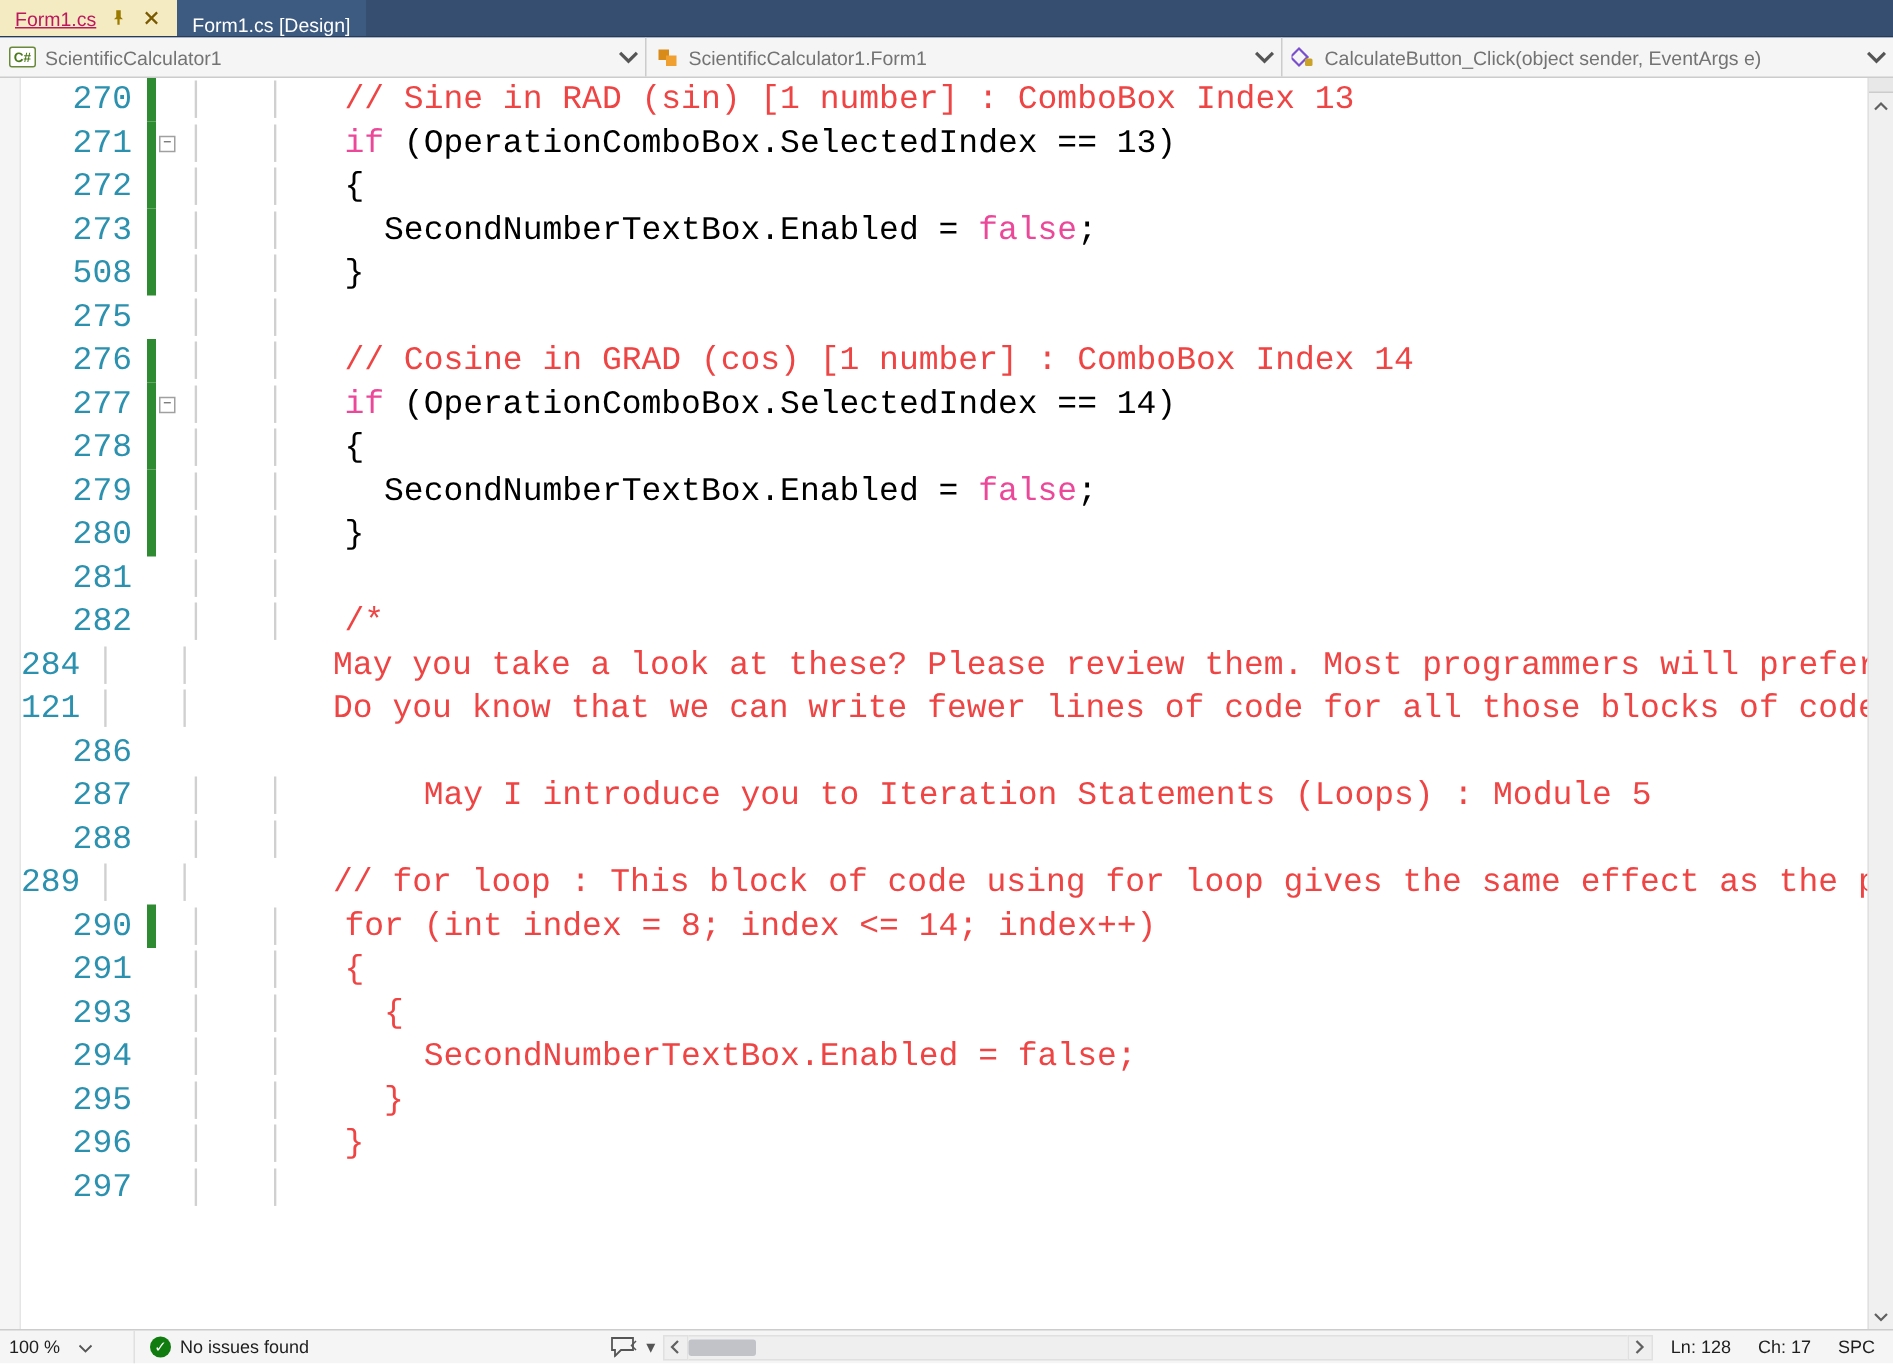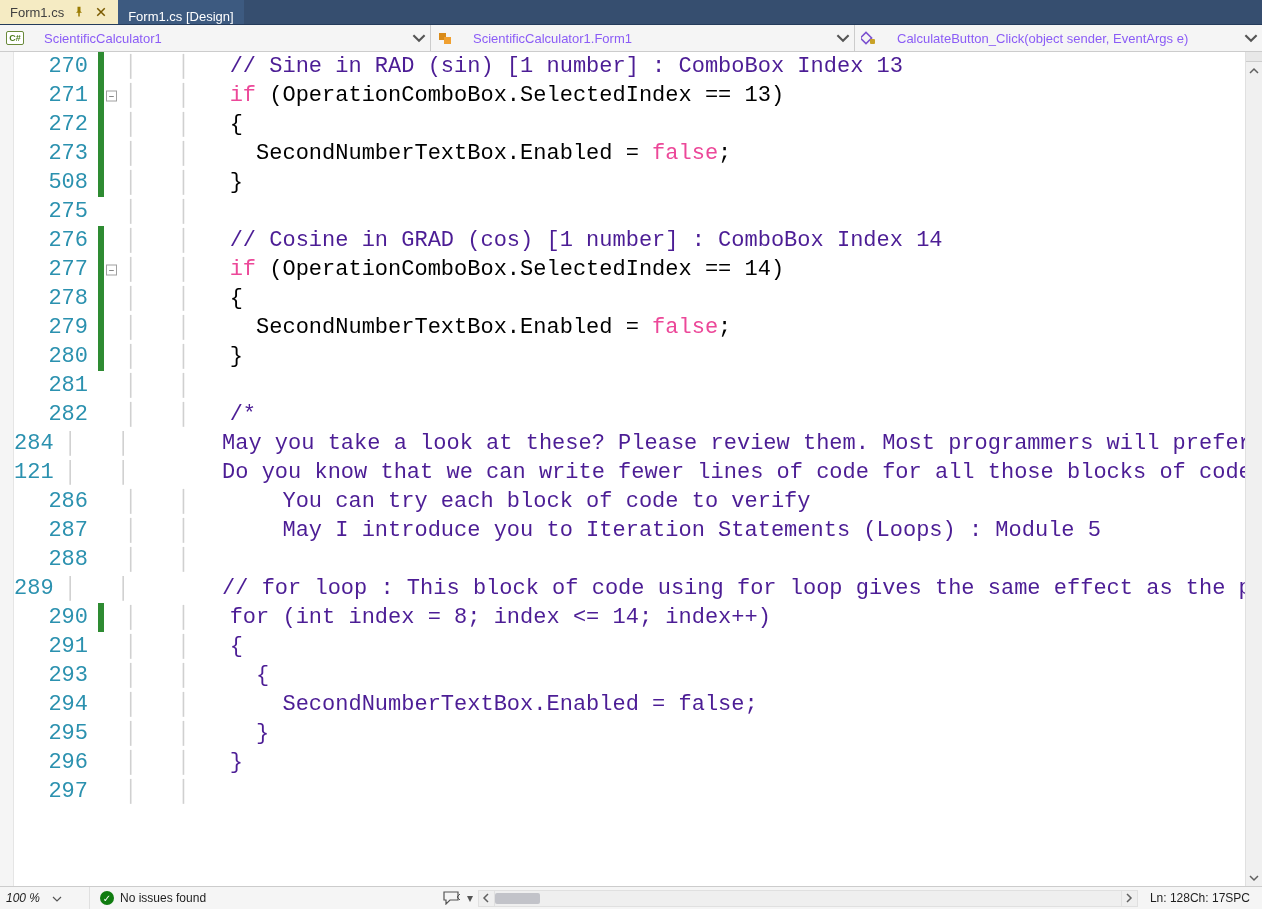--- a/index.html
+++ b/index.html
@@ -3,70 +3,70 @@
 <meta charset="utf-8">
 <style>
   * { box-sizing: border-box; margin: 0; padding: 0; }
   html, body { height: 100%; font-family: "Segoe UI", Arial, sans-serif; font-size: 13px; overflow: hidden; background: #fff; }
   .app { display: flex; flex-direction: column; height: 909px; width: 1262px; }
 
   
   .tabbar { height: 25px; background: #364E6F; display: flex; align-items: stretch; border-bottom: 1px solid #243b5b; }
   .tab { display: flex; align-items: center; padding: 0 10px 0 10px; gap: 8px; cursor: pointer; font-size: 13px; }
   .tab.active { background: #F5EBC3; color: #000; }
-  .tab.active .tab-label { color: #404040; }
+  .tab.active .tab-label { color: #be185d; text-decoration: underline; }
   .tab.inactive { background: #3D5A80; color: #fff; align-items: flex-end; }
   .tab.inactive .tab-label { color: #fff; }
   .pin-icon, .close-icon { width: 14px; height: 14px; display:inline-flex; align-items:center; justify-content:center; }
   .pin-icon svg, .close-icon svg { width: 12px; height:12px; }
 
   
   .navbar { height: 27px; background: #F5F5F5; border-bottom: 1px solid #ccc; display: flex; align-items: stretch; }
   .navsep { width:1px; background:#ccc; }
   .navcell { display:flex; align-items:center; padding: 0 6px; gap:6px; position:relative; }
   .navcell-left { flex: 0 0 430px; }
   .navcell-mid  { flex: 0 0 423px; }
   .navcell-right{ flex: 1; }
   .navcell .dd-arrow { position:absolute; right:4px; top:50%; transform:translateY(-50%); width:14px; height:14px; display:flex; align-items:center; justify-content:center; }
   .cs-badge { width:18px; height:14px; border:1px solid #6a8a3a; background:#fff; color:#4a7a1a; font-size:9px; font-weight:bold; display:inline-flex; align-items:center; justify-content:center; border-radius:2px;}
   .class-icon { width:16px; height:14px; display:inline-flex; align-items:center; justify-content:center; }
   .method-icon { width:16px; height:14px; display:inline-flex; align-items:center; justify-content:center; }
-  .navlabel { color:#8b5cf6; white-space:nowrap; overflow:hidden; text-overflow:ellipsis;margin-left:14px; }
+  .navlabel { color:#737373; white-space:nowrap; overflow:hidden; text-overflow:ellipsis; }
 
   
   .editor { flex:1; display:flex; position:relative; background:#fff; overflow:hidden; }
   .marginband { width:14px; background:#f5f5f5; border-right:1px solid #e5e5e5;}
   .linerow { height: 29px; display:flex; align-items:center; }
   .lineno { width: 84px; text-align:right; padding-right: 10px; color:#2B91AF; font-family: Consolas,"Courier New",monospace; font-size:22px; }
   .foldcol { width:20px; position:relative; }
   .foldglyph { position:absolute; left:2px; top:50%; transform:translateY(-50%); width:11px; height:11px; border:1px solid #a0a0a0; background:#fff; font-size:9px; line-height:9px; text-align:center; color:#606060; font-family:Consolas,monospace;}
   .indstripe { width:6px; height:100%; }
   .code-cell { flex:1; font-family: Consolas,"Courier New",monospace; font-size: 22px; white-space: pre; color:#000;}
   .green-bar { background:#2E8B32; }
 
-  .tok-comment { color: #4c1d95; }
+  .tok-comment { color: #ef4444; }
   .tok-keyword { color: #ec4899; }
 
   .right-scroll { position:absolute; right:0; top:0; bottom:0; width:17px; background:#f0f0f0; border-left:1px solid #e0e0e0;}
   .scroll-arrow { height:17px; display:flex; align-items:center; justify-content:center; color:#606060;}
   .scroll-track { position:absolute; top:17px; bottom:17px; left:0; right:0; }
   .split-handle { height:10px; background:#e8e8e8; border-bottom:1px solid #ccc;}
 
   
   .statusish { height:23px; border-top:1px solid #ccc; background:#f5f5f5; display:flex; align-items:center; font-size:12px; color:#1e1e1e; }
-  .st-zoom { width:90px; padding:0 6px; display:flex; align-items:center; gap:12px; border-right:1px solid #e0e0e0; height:100%;font-style:italic;}
+  .st-zoom { width:90px; padding:0 6px; display:flex; align-items:center; gap:12px; border-right:1px solid #e0e0e0; height:100%;}
   .st-zoom .dd-arrow { width:10px;height:10px; }
   .st-issues { padding: 0 10px; display:flex; align-items:center; gap:6px; }
   .check-ok { width:14px; height:14px; border-radius:50%; background:#107C10; color:#fff; display:inline-flex; align-items:center; justify-content:center; font-size:10px;}
   .st-mid-icon { margin-left:auto; width:40px; display:flex; align-items:center; justify-content:center;}
   .hscroll-zone { flex:0 0 660px; display:flex; align-items:center; height:100%; }
   .harrow { width:17px; height:17px; display:flex; align-items:center; justify-content:center; color:#606060; background:#efefef; border:1px solid #e0e0e0;}
   .htrack { flex:1; height:17px; background:#efefef; border-top:1px solid #e0e0e0; border-bottom:1px solid #e0e0e0; position:relative;}
   .hthumb { position:absolute; left:0; top:2px; bottom:2px; width:45px; background:#c2c3c9; border-radius:2px;}
-  .st-right { display:flex; align-items:center; padding:0 12px; height:100%;}
+  .st-right { display:flex; align-items:center; gap:18px; padding:0 12px; height:100%;}
 </style>
 </head>
 <body>
 
 <div class="app">
 
   <div class="tabbar">
     <div class="tab active">
       <span class="tab-label">Form1.cs</span>
       <span class="pin-icon">
@@ -221,21 +221,20 @@
         <div class="linerow">
           <div class="lineno">121</div>
           <div class="indstripe"></div>
           <div class="foldcol"></div>
           <div class="code-cell"><span style="color:#d0d0d0;">│   │   </span><span class="tok-comment">    Do you know that we can write fewer lines of code for all those blocks of code we wrote for this event?</span></div>
         </div>
         <div class="linerow">
           <div class="lineno">286</div>
           <div class="indstripe"></div>
           <div class="foldcol"></div>
-          <div class="code-cell"><span style="color:#d0d0d0;">│   │   </span><span class="tok-comment">    You can try each block of code to verify</span></div>
         </div>
         <div class="linerow">
           <div class="lineno">287</div>
           <div class="indstripe"></div>
           <div class="foldcol"></div>
           <div class="code-cell"><span style="color:#d0d0d0;">│   │   </span><span class="tok-comment">    May I introduce you to Iteration Statements (Loops) : Module 5</span></div>
         </div>
         <div class="linerow">
           <div class="lineno">288</div>
           <div class="indstripe"></div>

